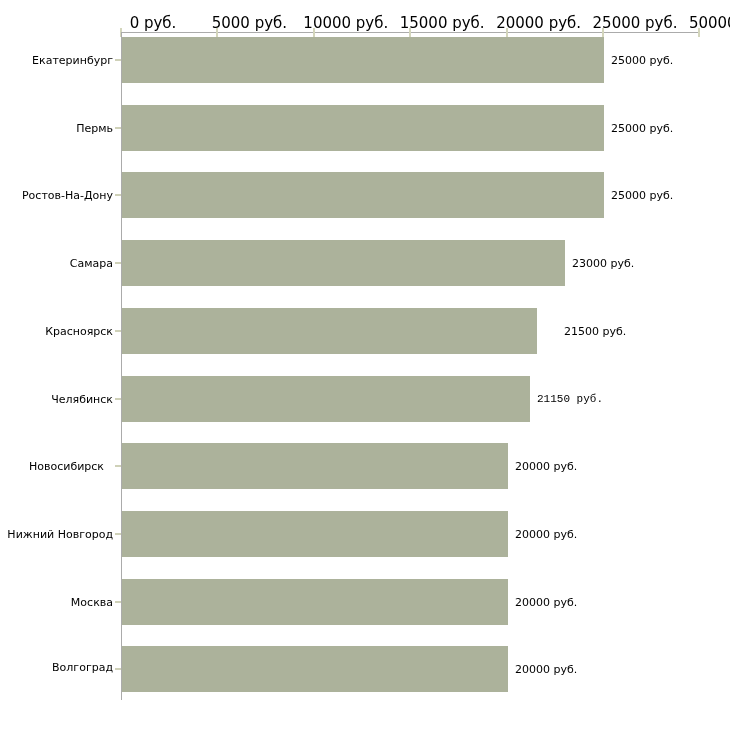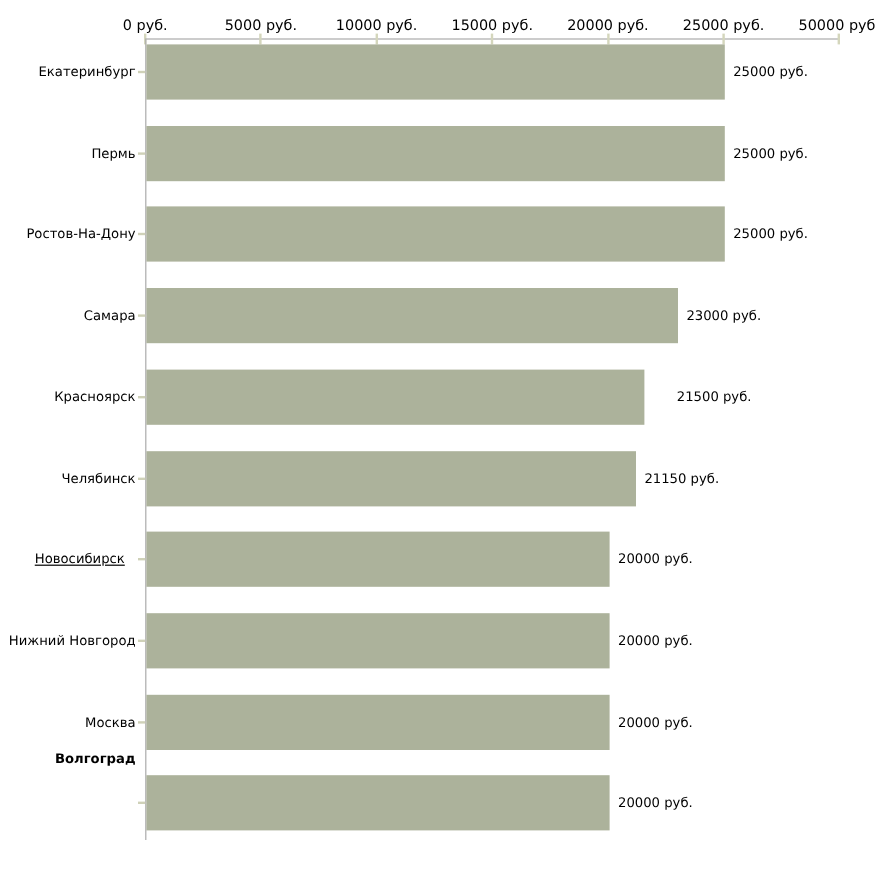--- a/index.html
+++ b/index.html
@@ -29,24 +29,25 @@
   }
   .x-tick {
     position: absolute;
     width: 2px;
     height: 9px;
     background: #d4d6bc;
   }
   .x-tick-label {
     position: absolute;
     transform: translateX(-50%);
-    font-size: 12px;
+    font-size: 15px;
     color: #000000;
     white-space: nowrap;
     top: 14px;
+    margin-left: 32px;
   }
   .bar {
     position: absolute;
   }
   .cat-tick {
     position: absolute;
     height: 2px;
     width: 6px;
     background: #cfd1b8;
   }
@@ -115,40 +116,40 @@
       <div class="row">
         <span class="cat-tick" style="left: 115px; top: 330px; background: rgb(207, 209, 184);"></span>
         <span class="cat-label" style="left: 113px; top: 331px; color: rgb(0, 0, 0);">Красноярск</span>
         <div class="bar" style="left: 122px; top: 308px; width: 415px; height: 46px; background: rgb(172, 178, 155);"></div>
         <span class="val-label" style="left: 564px; top: 331px; color: rgb(0, 0, 0);">21500 руб.</span>
       </div>
       <div class="row">
         <span class="cat-tick" style="left: 115px; top: 398px; background: rgb(207, 209, 184);"></span>
         <span class="cat-label" style="left: 113px; top: 399px; color: rgb(0, 0, 0);">Челябинск</span>
         <div class="bar" style="left: 122px; top: 376px; width: 408px; height: 46px; background: rgb(172, 178, 155);"></div>
-        <span class="val-label" style="left: 537px; top: 399px; color: rgb(0, 0, 0);">21150 руб.</span>
+        <span class="val-label" style="left: 537px; top: 399px; color: rgb(0, 0, 0); font-family: Liberation Mono, monospace;">21150 руб.</span>
       </div>
       <div class="row">
         <span class="cat-tick" style="left: 115px; top: 465px; background: rgb(207, 209, 184);"></span>
-        <span class="cat-label" style="left: 104px; top: 466px; color: rgb(0, 0, 0); text-decoration: underline;">Новосибирск</span>
+        <span class="cat-label" style="left: 104px; top: 466px; color: rgb(0, 0, 0);">Новосибирск</span>
         <div class="bar" style="left: 122px; top: 443px; width: 386px; height: 46px; background: rgb(172, 178, 155);"></div>
         <span class="val-label" style="left: 515px; top: 466px; color: rgb(0, 0, 0);">20000 руб.</span>
       </div>
       <div class="row">
         <span class="cat-tick" style="left: 115px; top: 533px; background: rgb(207, 209, 184);"></span>
         <span class="cat-label" style="left: 113px; top: 534px; color: rgb(0, 0, 0);">Нижний Новгород</span>
         <div class="bar" style="left: 122px; top: 511px; width: 386px; height: 46px; background: rgb(172, 178, 155);"></div>
         <span class="val-label" style="left: 515px; top: 534px; color: rgb(0, 0, 0);">20000 руб.</span>
       </div>
       <div class="row">
         <span class="cat-tick" style="left: 115px; top: 601px; background: rgb(207, 209, 184);"></span>
         <span class="cat-label" style="left: 113px; top: 602px; color: rgb(0, 0, 0);">Москва</span>
         <div class="bar" style="left: 122px; top: 579px; width: 386px; height: 46px; background: rgb(172, 178, 155);"></div>
         <span class="val-label" style="left: 515px; top: 602px; color: rgb(0, 0, 0);">20000 руб.</span>
       </div>
       <div class="row">
         <span class="cat-tick" style="left: 115px; top: 668px; background: rgb(207, 209, 184);"></span>
-        <span class="cat-label" style="left: 113px; top: 632px; color: rgb(0, 0, 0); font-weight: bold;">Волгоград</span>
+        <span class="cat-label" style="left: 113px; top: 667px; color: rgb(0, 0, 0);">Волгоград</span>
         <div class="bar" style="left: 122px; top: 646px; width: 386px; height: 46px; background: rgb(172, 178, 155);"></div>
         <span class="val-label" style="left: 515px; top: 669px; color: rgb(0, 0, 0);">20000 руб.</span>
       </div>
     </div>
 </div>
 
 </body></html>

